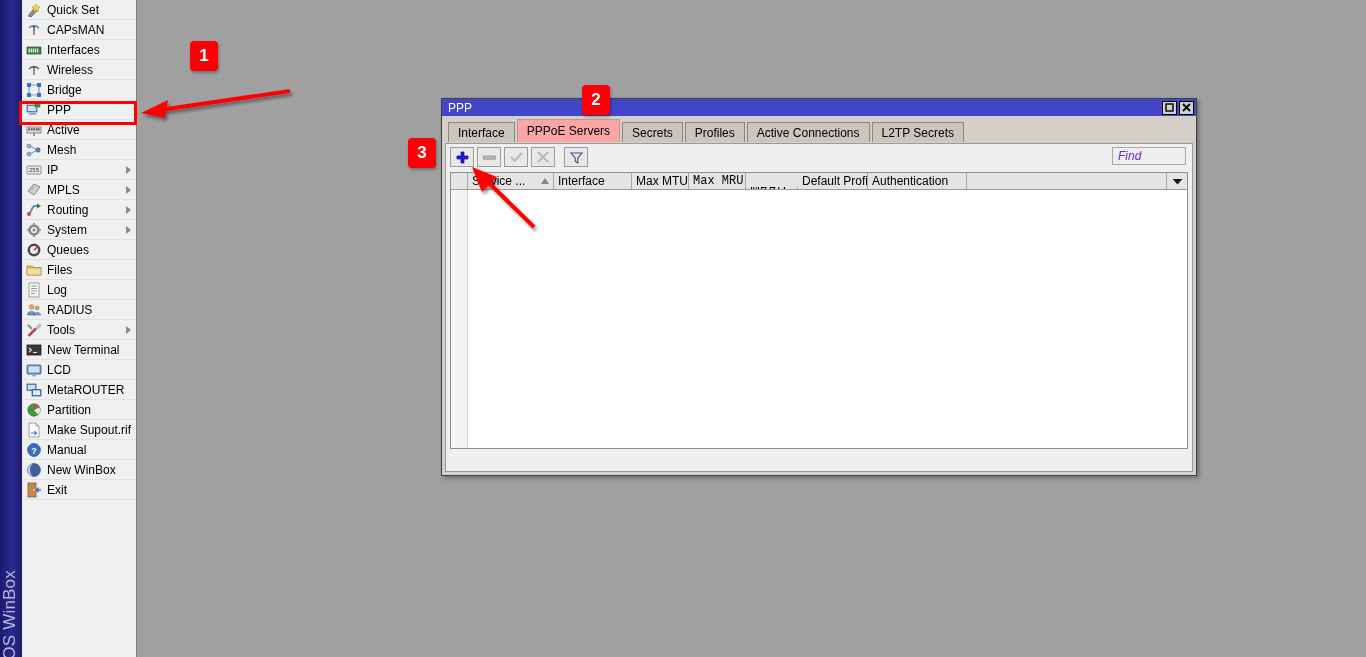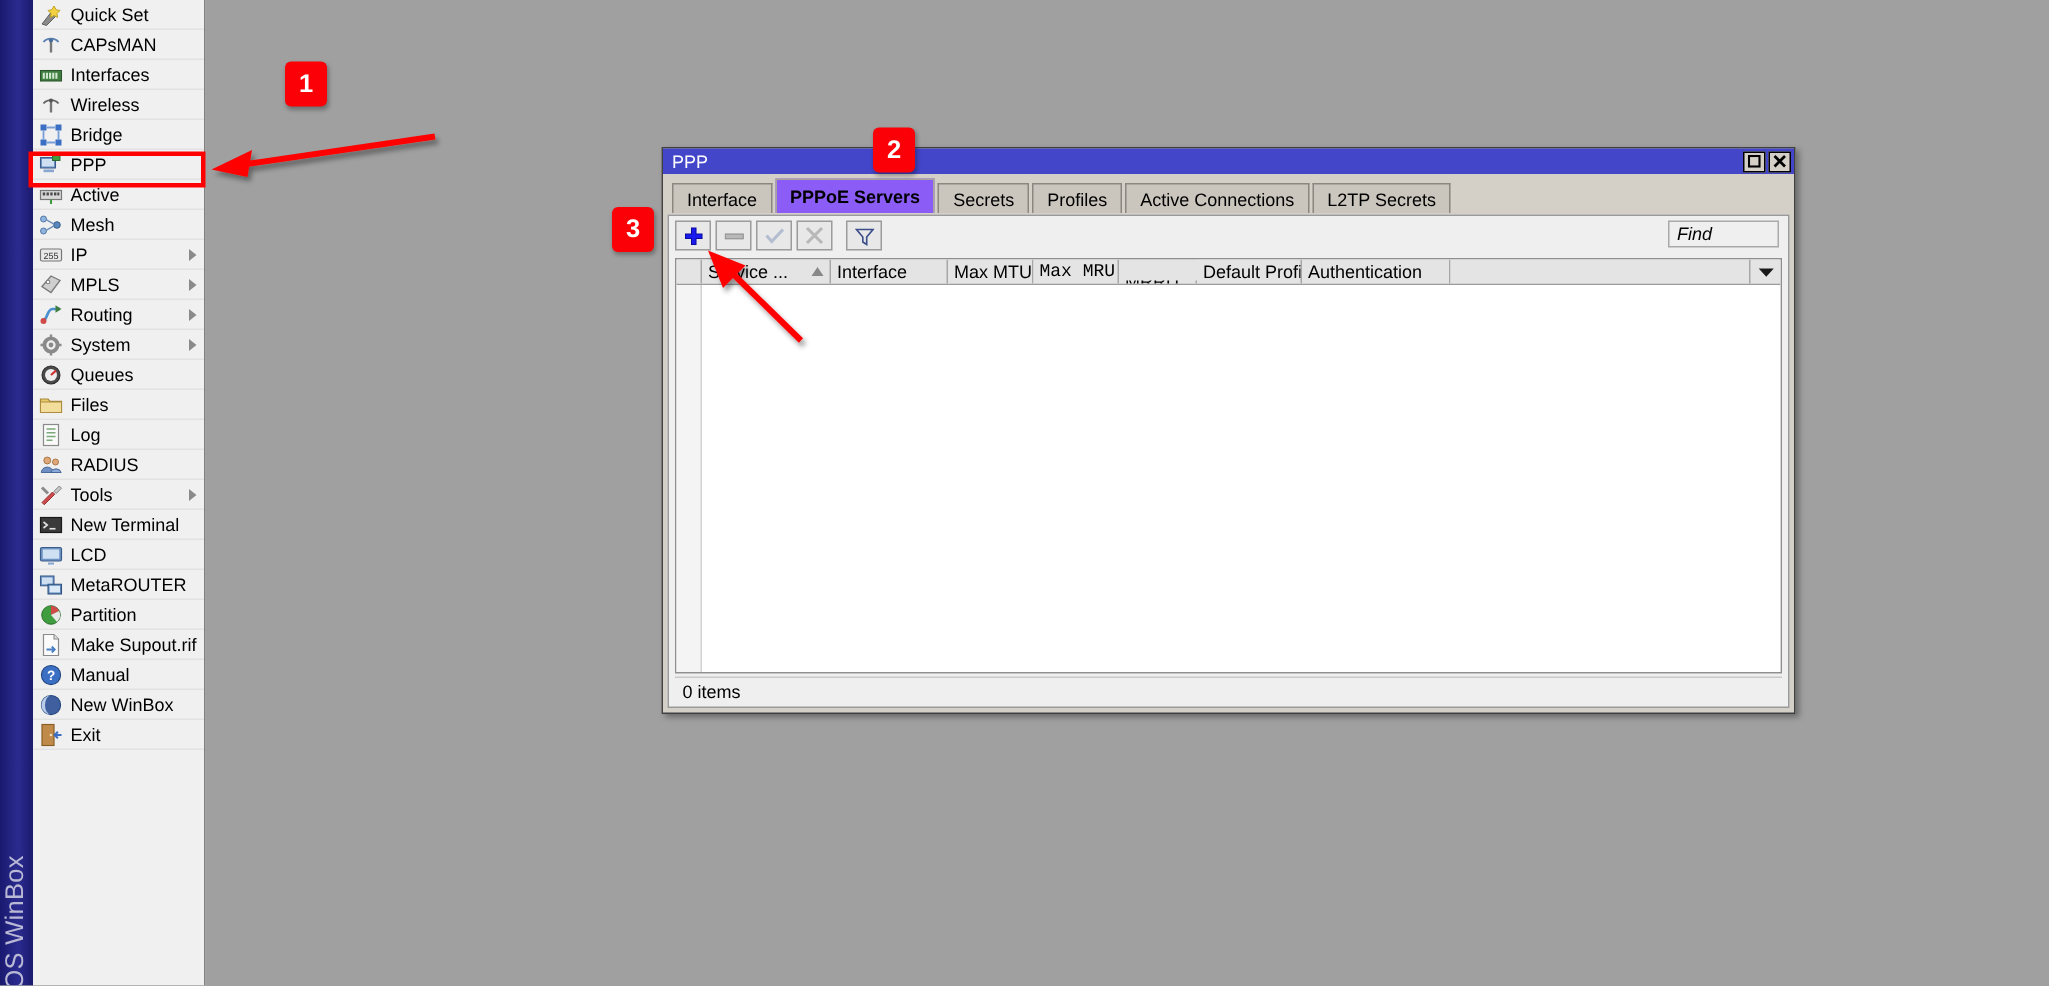--- a/index.html
+++ b/index.html
@@ -145,24 +145,24 @@
     align-items: center;
     background: #cac6be;
     border: 1px solid #8b8680;
     border-bottom: none;
     box-sizing: border-box;
     font-size: 12px;
     position: relative;
     top: 1px;
   }
   .tab.active {
-    background: #8b5cf6;
+    background: #fca5a5;
     height: 23px;
     border-color: #a8a49c;
-    font-weight: bold;
+    font-weight: normal;
     z-index: 3;
   }
 
   
   #client-area {
     position: absolute;
     left: 3px; top: 44px;
     right: 3px; bottom: 3px;
     background: #efefef;
     border: 1px solid #9a9a9a;
@@ -195,21 +195,21 @@
     top: 3px;
     width: 74px; height: 18px;
     background: #efefef;
     border: 1px solid #a9a9a9;
     box-sizing: border-box;
     display: flex;
     align-items: center;
     padding-left: 5px;
   }
   #find-placeholder {
-    color: #000000;
+    color: #6d28d9;
     font-style: italic;
     font-size: 12px;
   }
 
   
   #table-wrap {
     position: absolute;
     left: 4px; top: 28px;
     right: 4px; bottom: 22px;
     border: 1px solid #8f8f8f;
@@ -637,23 +637,20 @@
             <svg width="11" height="7" viewBox="0 0 11 7">
               <path d="M0.5 1 L10.5 1 L5.5 6.5 Z" fill="#1a1a1a"></path>
             </svg>
           </div>
         </div>
       <div id="table-body">
         <div id="body-gutter"></div>
       </div>
     </div>
 
-    <div id="status-bar">
-      <span>0 items</span>
-    </div>
   </div>
 </div>
 
 <div class="badge" id="badge-1">1</div>
 <div class="badge" id="badge-2">2</div>
 <div class="badge" id="badge-3">3</div>
 
 <svg id="arrows-svg">
   <defs>
     <filter id="shadow" x="-30%" y="-30%" width="180%" height="180%">

